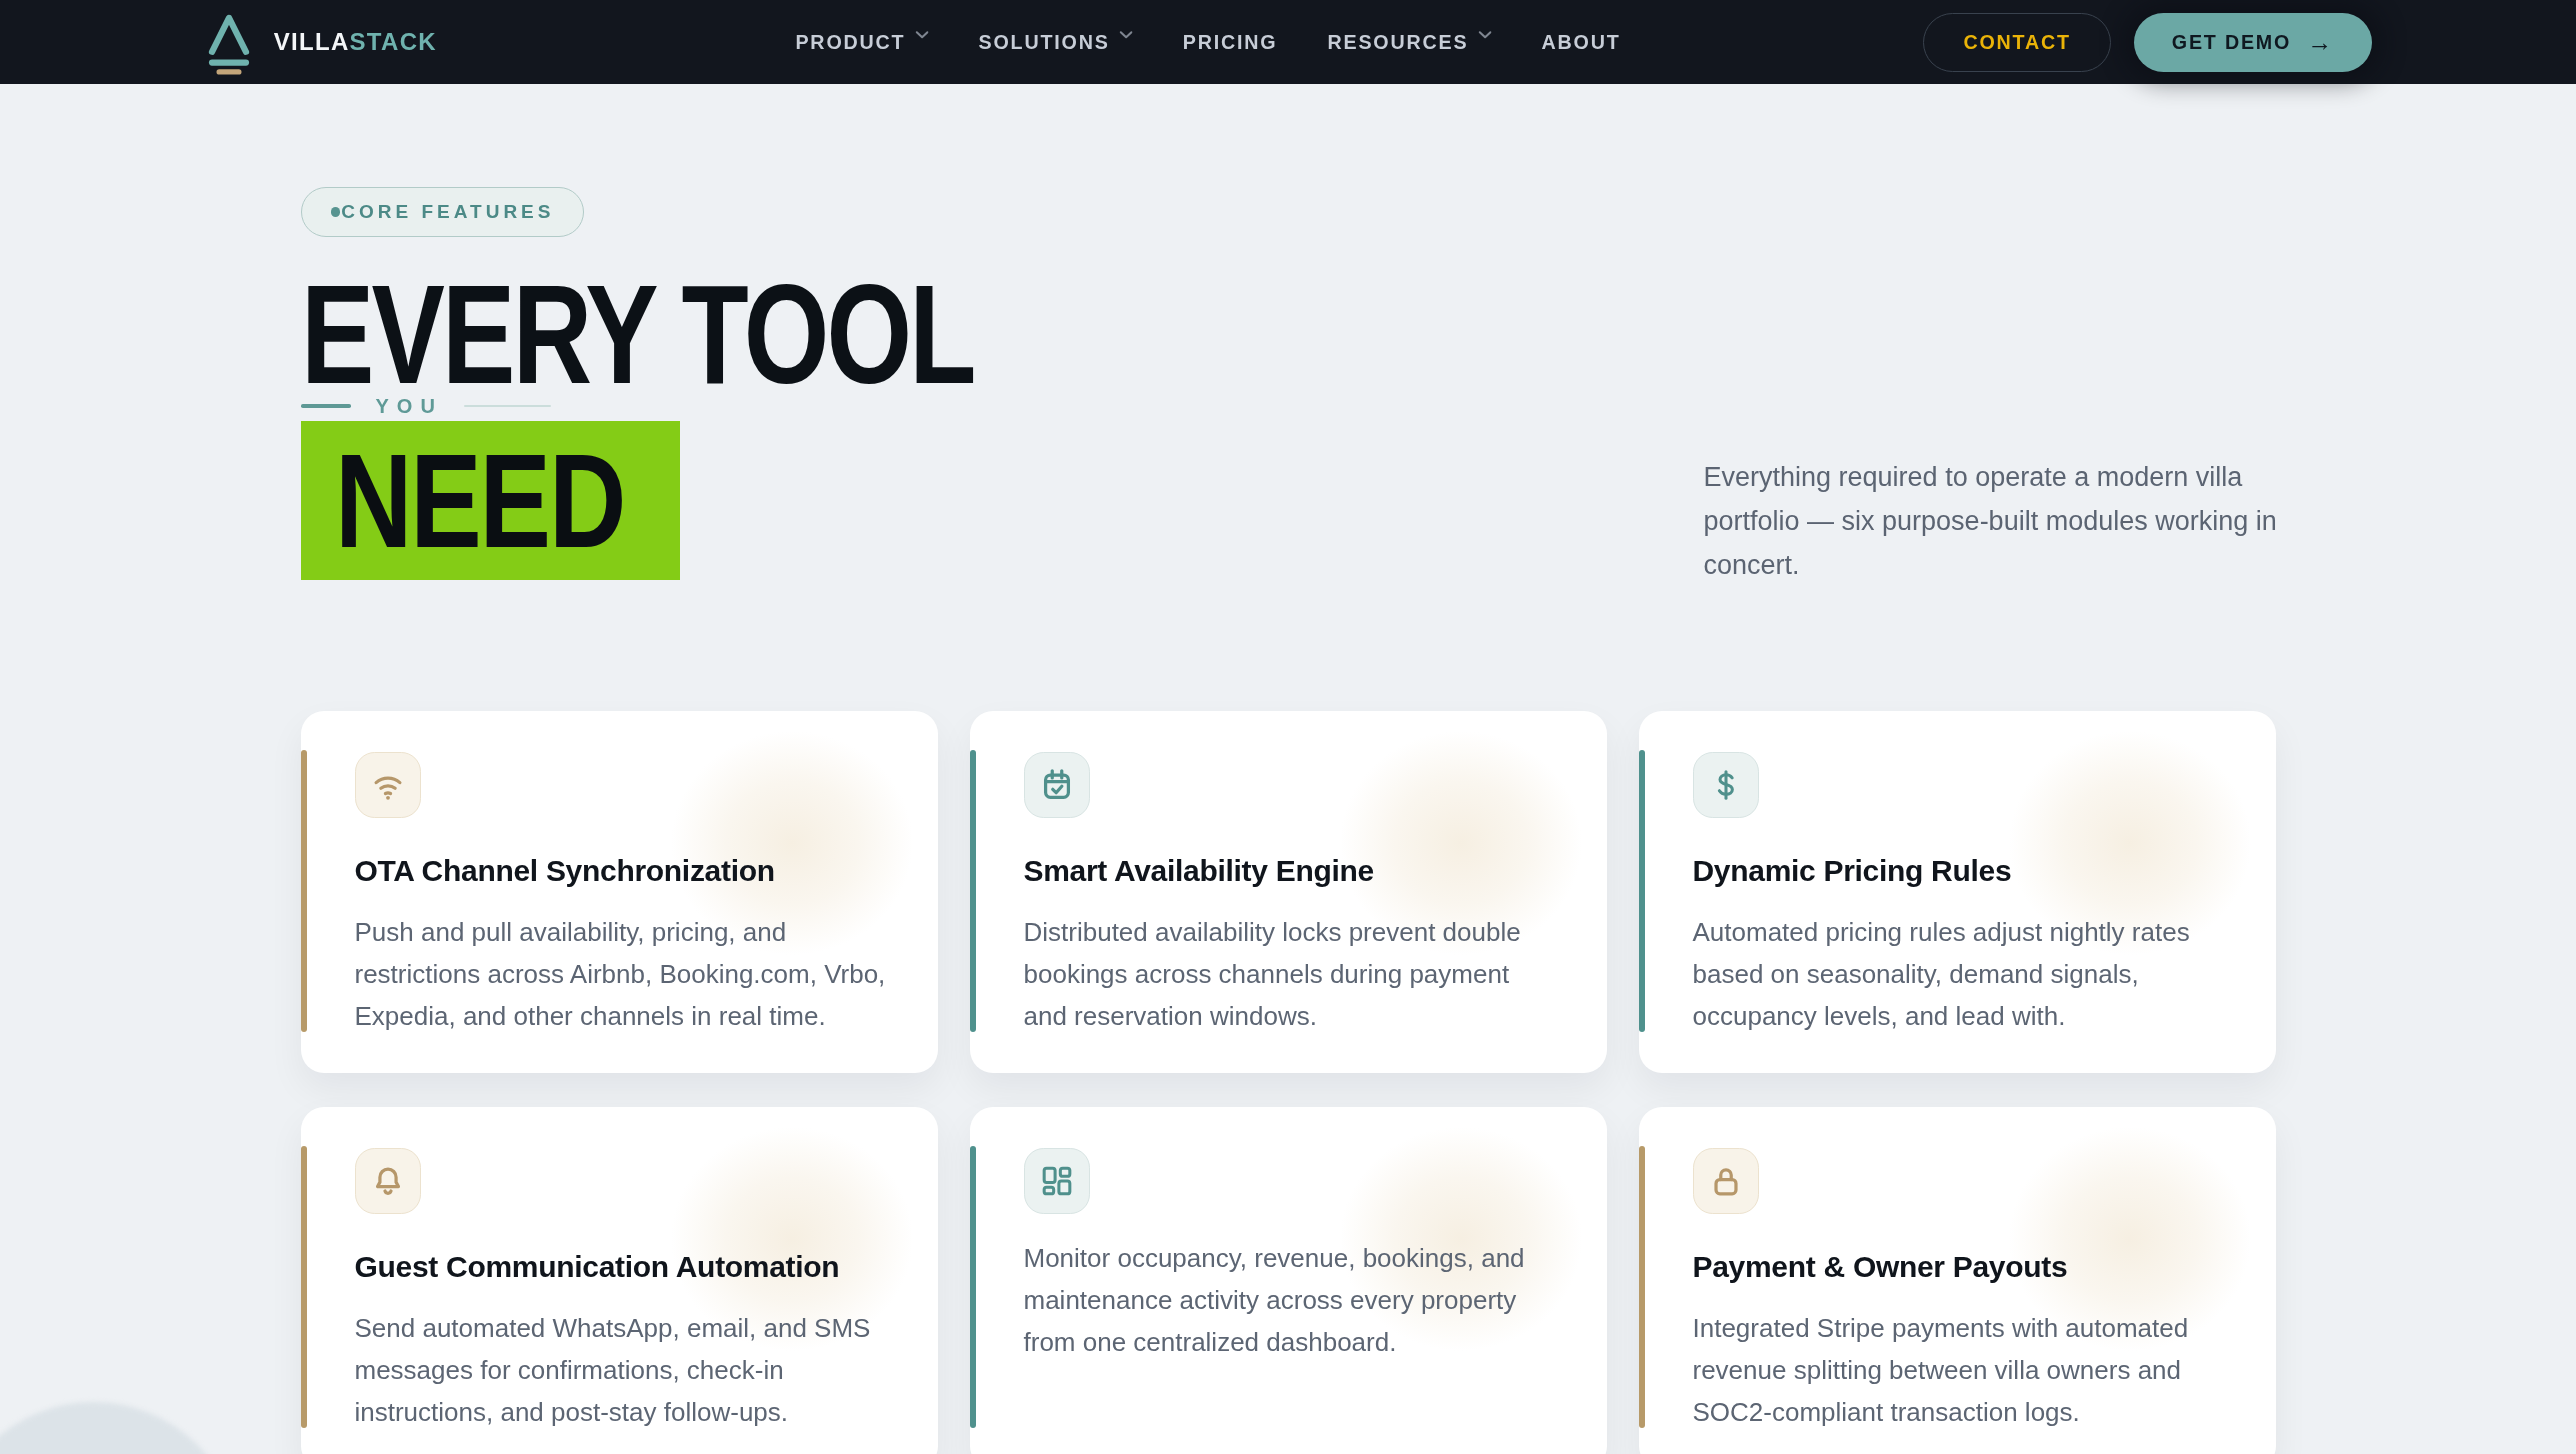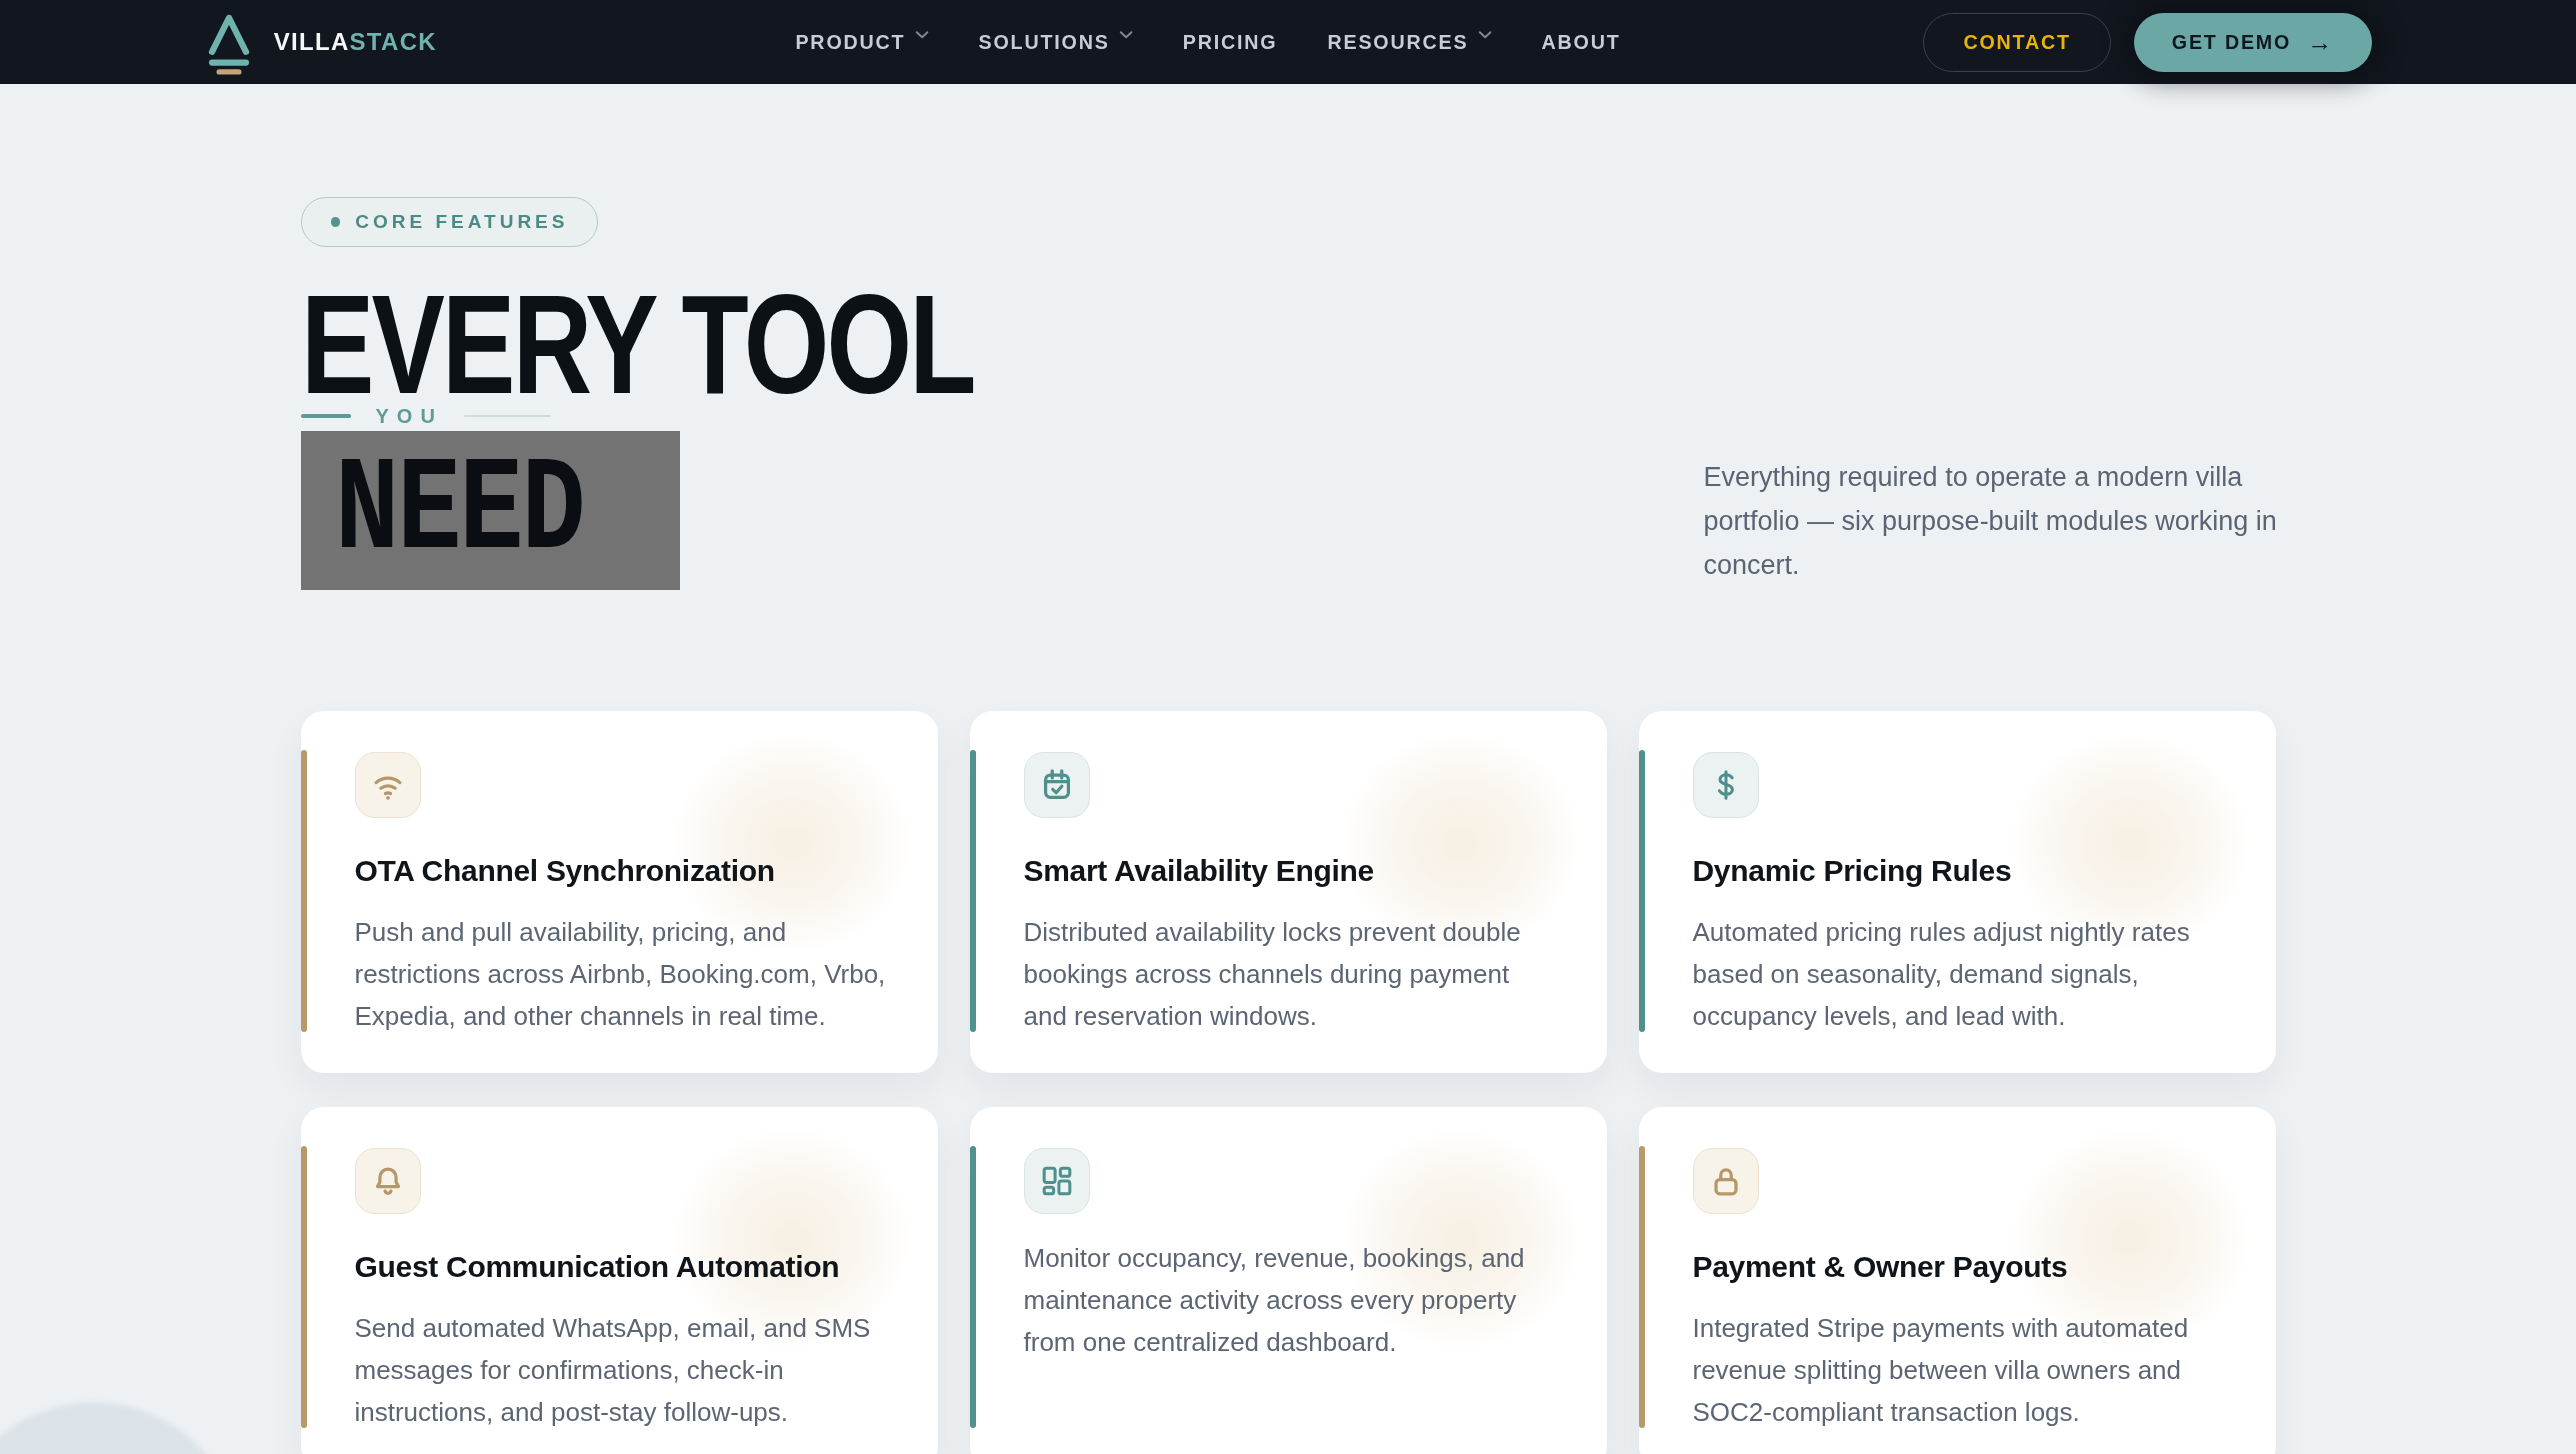--- a/index.html
+++ b/index.html
@@ -21,33 +21,33 @@
   .btn-demo .arrow { font-size:25px; font-weight:400; }
 
   
   .deco-circle { position:absolute; left:-54px; top:1402px; width:295px; height:295px; border-radius:50%; background:#DCE3E8; filter:blur(2.7px); z-index:0; }
   .deco-rect { position:absolute; left:496px; top:1275px; width:192px; height:250px; background:#E3E9ED; filter:blur(19.7px); z-index:0; }
 
   
   .container { width:1975px; margin:0 auto; position:relative; z-index:1; }
   .hero { position:relative; height:627px; padding-top:103px; }
 
-  .badge { display:inline-flex; align-items:center; gap:15px; height:50px; padding:0 29px; border:1.8px solid #B2CBC8; border-radius:25px; background:#E9F0EF; color:#4C8A87; font-size:19px; font-weight:700; letter-spacing:4px;margin-top:10px; }
+  .badge { display:inline-flex; align-items:center; gap:1px; height:50px; padding:0 29px; border:1.8px solid #B2CBC8; border-radius:25px; background:#E9F0EF; color:#4C8A87; font-size:19px; font-weight:700; letter-spacing:4px; }
   .badge .dot { width:9.8px; height:9.8px; border-radius:50%; background:#579490; }
 
   .hero h1 { margin-top:27px; font-size:141px; line-height:1; font-weight:800; letter-spacing:-3.6px; color:#0C1116; white-space:nowrap; }
   .squeeze { display:inline-block; transform:scaleX(0.78); transform-origin:left center; }
 
   .divider-row { margin-top:-12.5px; height:27px; display:flex; align-items:center; }
   .divider-row .line { display:inline-block; border-radius:1.8px; }
   .divider-row .line.dark { width:50px; height:3.6px; background:#5E9995; margin-right:25px; }
   .divider-row .line.light { width:87px; height:2.7px; background:#CBDDDB; }
   .divider-row .you { font-size:20px; font-weight:700; letter-spacing:8px; color:#5F9A97; margin-right:21.5px; }
 
-  .need-block { margin-top:1.8px; width:379px; height:159px; background:#737373; display:flex; align-items:center; padding-left:34px;font-family:Liberation Mono, monospace; }
+  .need-block { margin-top:1.8px; width:379px; height:159px; background:#84cc16; display:flex; align-items:center; padding-left:34px; }
   .need-block .squeeze { font-size:134px; font-weight:800; letter-spacing:-2.7px; color:#0A0E12; transform:scaleX(0.8); }
 
   .hero-desc { position:absolute; left:1403px; top:371px; width:590px; font-size:27px; line-height:44px; color:#5B6472; }
 
   
   .cards { display:grid; grid-template-columns:repeat(3,1fr); column-gap:32px; row-gap:34px; }
   .card { position:relative; background:#FFFFFF; border-radius:23px; min-height:360px; box-shadow:0 16px 36px rgba(15,23,42,0.06); overflow:hidden; }
   .accent-bar { position:absolute; left:0; top:39px; bottom:41px; width:6.3px; border-radius:3.6px; }
   .card.teal .accent-bar { background:#4F918D; }
   .card.gold .accent-bar { background:#B79A69; }

